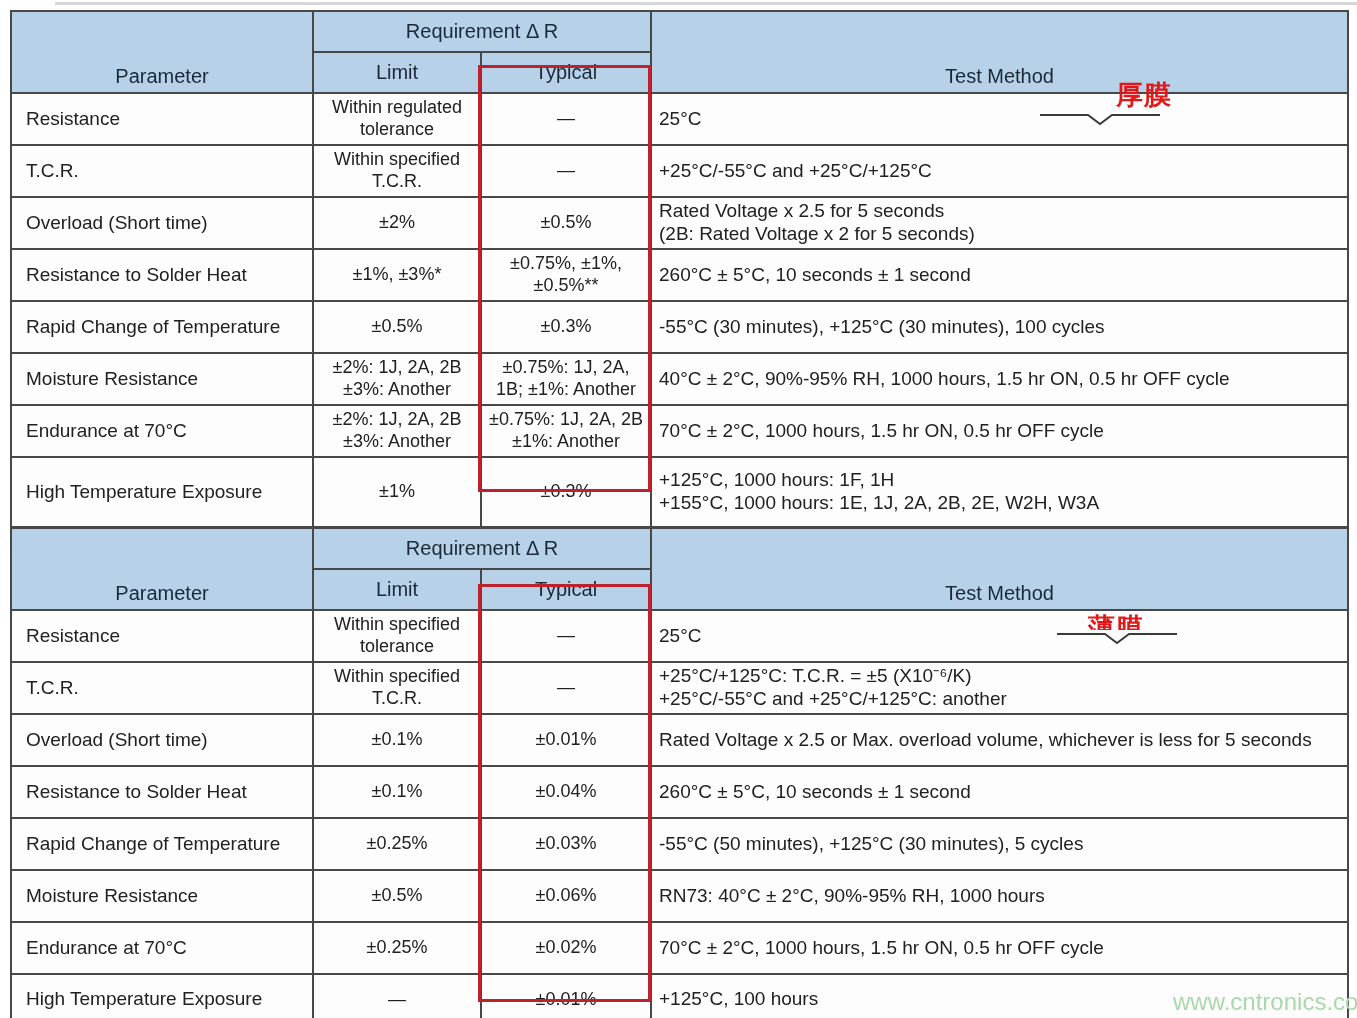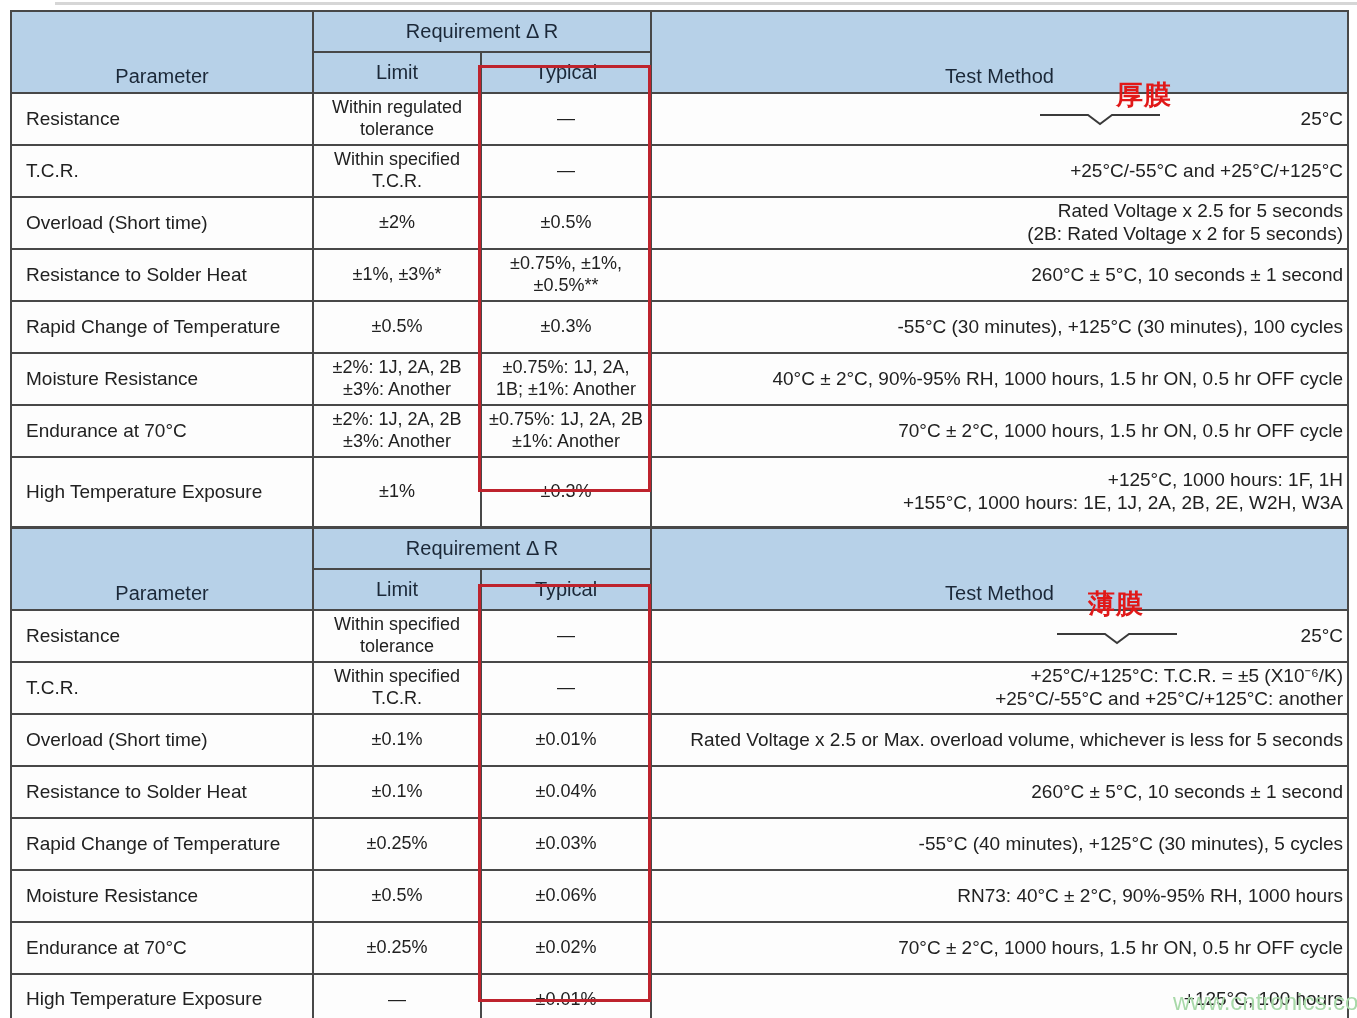--- a/index.html
+++ b/index.html
@@ -50,40 +50,40 @@
     font-size: 19px;
     color: var(--body-text, #212121);
     white-space: pre-line;
     line-height: 1.2;
     vertical-align: middle;
     padding: 2px 4px;
     background: #fdfdfd;
   }
   .spec-table td.col-parameter { text-align: left; padding-left: 14px; margin-left: 8px; }
   .spec-table td.col-limit, .spec-table td.col-typical { text-align: center; font-size: 18px; }
-  .spec-table td.col-test-method { text-align: right; padding-left: 23px; }
+  .spec-table td.col-test-method { text-align: left; padding-left: 7px; }
   .hl-box {
     position: absolute;
     border: 3px solid var(--highlight-red, #be232d);
     box-sizing: border-box;
     pointer-events: none;
   }
   #hl0 { left: 478px; top: 65px;  width: 173px; height: 427px; }
   #hl1 { left: 478px; top: 584px; width: 173px; height: 418px; }
   .annot {
     position: absolute;
     color: var(--annotation-red, #e11818);
     font-weight: bold;
     font-size: 27px;
     letter-spacing: 1px;
     line-height: 1;
     white-space: nowrap;
   }
   #annot0 { left: 1116px; top: 82px; }
-  #annot1 { left: 1088px; top: 591px; }
+  #annot1 { left: 1088px; top: 615px; }
   .notch { position: absolute; width: 120px; height: 15px; background: #fdfdfd; }
   #notch0 { left: 1040px; top: 111px; }
   #notch1 { left: 1057px; top: 630px; }
   .watermark {
     position: absolute;
     left: 1173px; top: 988px;
     color: var(--watermark-green, #a8d9a9);
     font-size: 24px;
     white-space: nowrap;
   }
@@ -217,21 +217,21 @@
         <tr>
           <td class="col-parameter">Resistance to Solder Heat</td>
           <td class="col-limit">±0.1%</td>
           <td class="col-typical">±0.04%</td>
           <td class="col-test-method">260°C ± 5°C, 10 seconds ± 1 second</td>
         </tr>
         <tr>
           <td class="col-parameter">Rapid Change of Temperature</td>
           <td class="col-limit">±0.25%</td>
           <td class="col-typical">±0.03%</td>
-          <td class="col-test-method">-55°C (40 minutes), +125°C (30 minutes), 5 cycles</td>
+          <td class="col-test-method">-55°C (50 minutes), +125°C (30 minutes), 5 cycles</td>
         </tr>
         <tr>
           <td class="col-parameter">Moisture Resistance</td>
           <td class="col-limit">±0.5%</td>
           <td class="col-typical">±0.06%</td>
           <td class="col-test-method">RN73: 40°C ± 2°C, 90%-95% RH, 1000 hours</td>
         </tr>
         <tr>
           <td class="col-parameter">Endurance at 70°C</td>
           <td class="col-limit">±0.25%</td>

